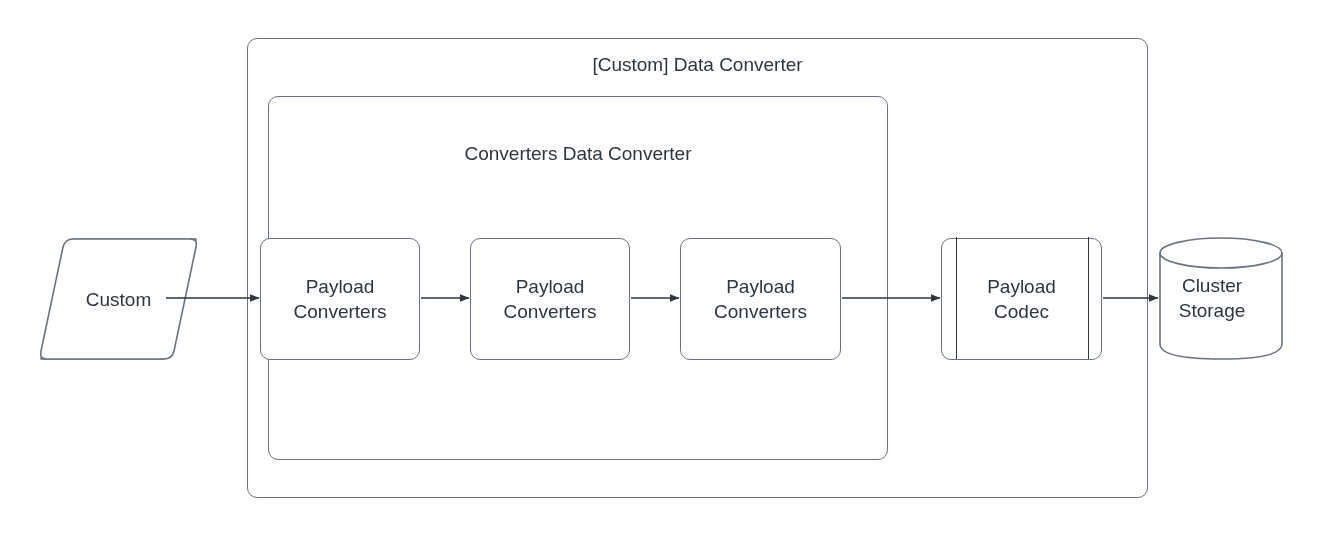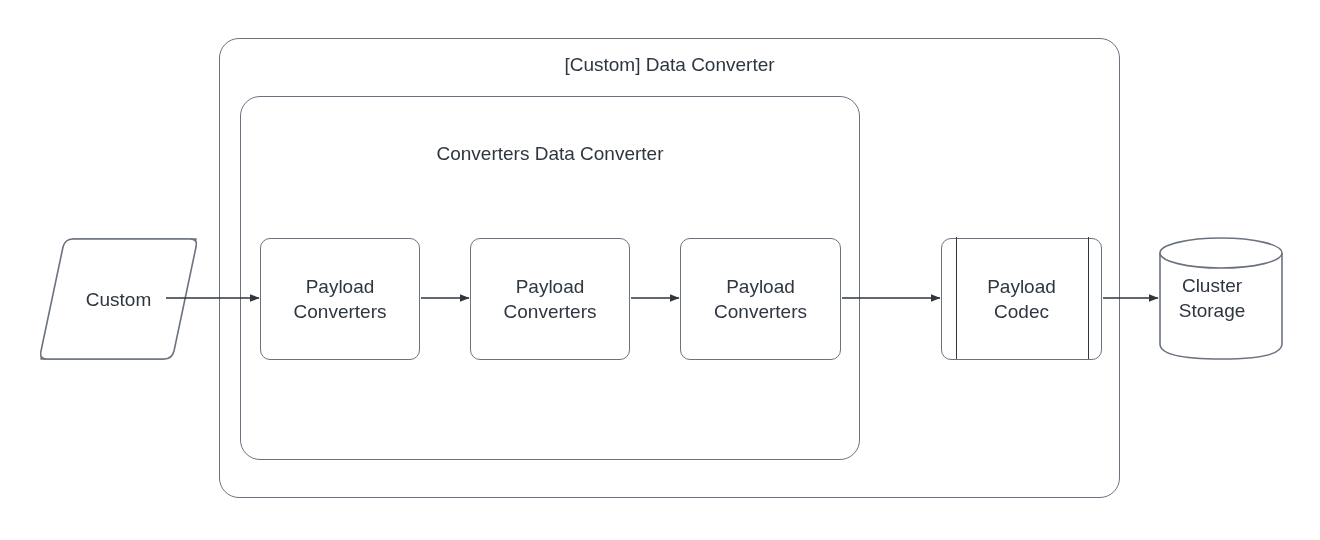--- a/index.html
+++ b/index.html
@@ -16,21 +16,21 @@
     white-space:pre-line;pointer-events:none;
   }
   .container-title{
     position:absolute;text-align:center;width:100%;
     font-size:19px;line-height:25px;color:#2e3640;
   }
 
   
   .container-box{
     position:absolute;border:1.6px solid #6b7380;
-    border-radius:20px;background:transparent;box-sizing:border-box;
+    border-radius:10px;background:transparent;box-sizing:border-box;margin-left:28px;
   }
   #outer-container{left:219px;top:38px;width:901px;height:460px;}
   #outer-container .container-title{top:13px;}
   #inner-container{left:240px;top:96px;width:620px;height:364px;}
   #inner-container .container-title{top:44px;}
 
   
   .proc-box{
     position:absolute;top:238px;height:122px;
     border:1.6px solid #6b7380;border-radius:10px;

